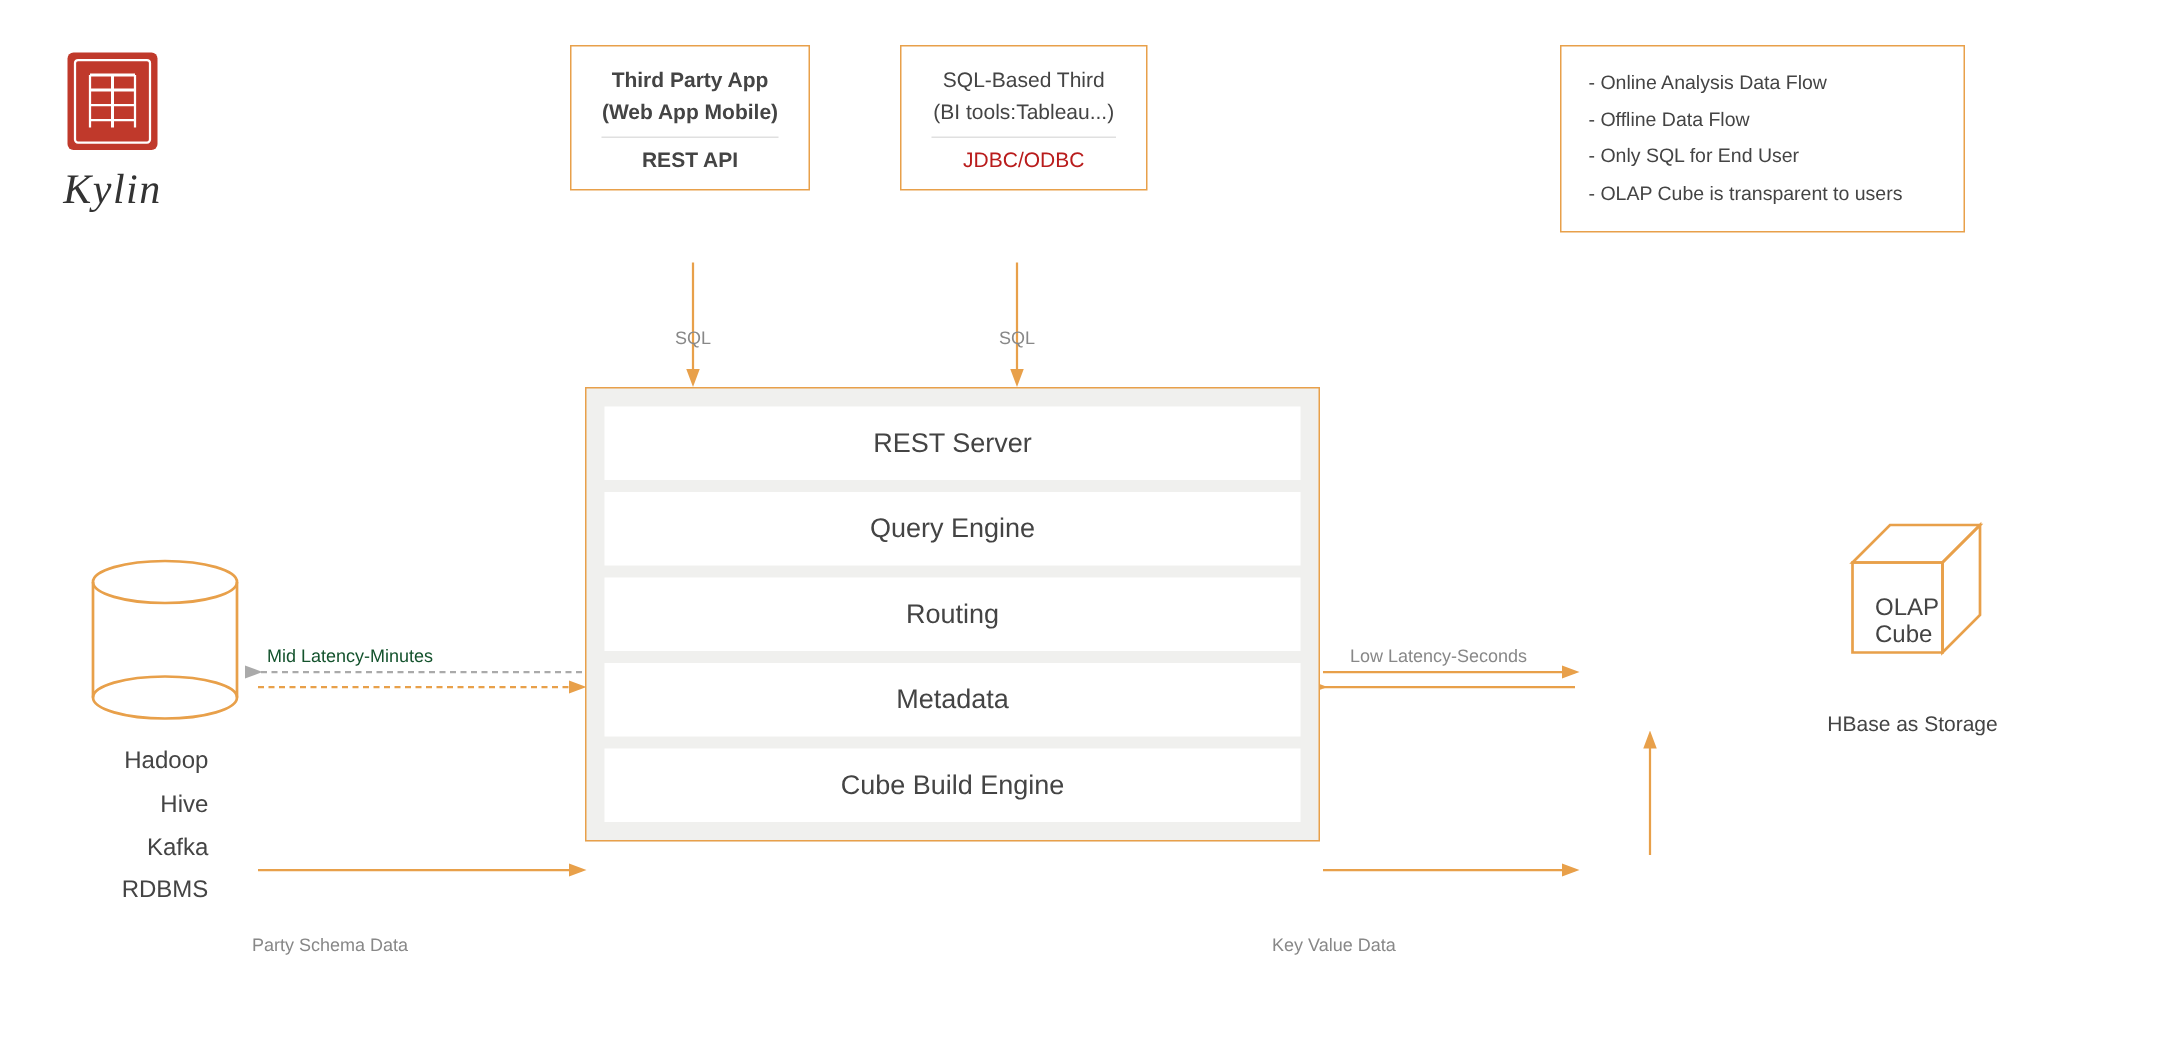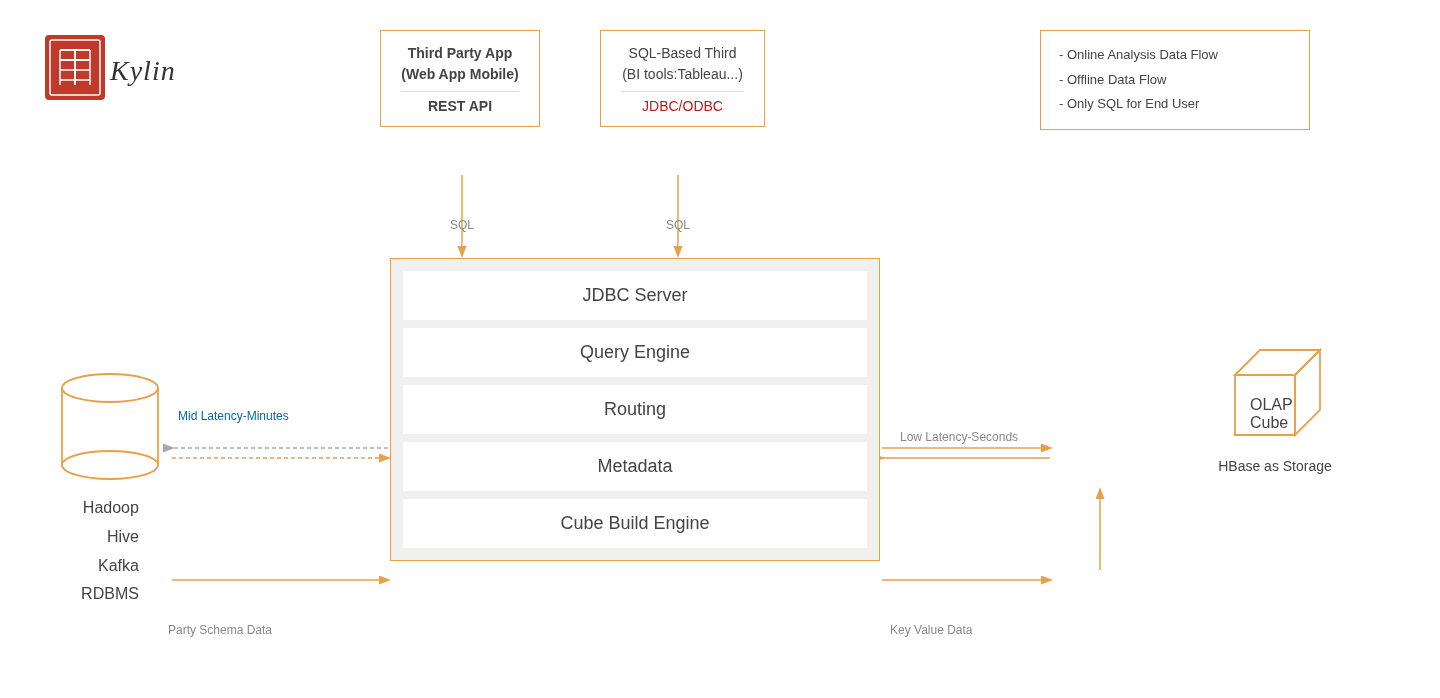--- a/index.html
+++ b/index.html
@@ -15,21 +15,21 @@
       width: 1440px;
       height: 698px;
       position: relative;
     }
     
     .kylin-logo {
       position: absolute;
       left: 40px;
       top: 30px;
       display: flex;
-      flex-direction: row;
+      flex-direction: column;
       align-items: center;
     }
     .kylin-seal {
       width: 70px;
       height: 75px;
     }
     .kylin-text {
       font-size: 28px;
       color: #333;
       font-style: italic;
@@ -157,57 +157,57 @@
       align-items: center;
     }
     .cube-svg {
       width: 120px;
       height: 110px;
     }
     .hbase-label {
       font-size: 14px;
       color: #444;
       text-align: center;
-      margin-top: 8px;
+      margin-top: 24px;
     }
 
     
     .arrow-label {
       position: absolute;
       font-size: 12px;
       color: #888;
     }
     .sql-label-left {
       left: 450px;
       top: 218px;
     }
     .sql-label-right {
       left: 666px;
       top: 218px;
     }
     .mid-latency-label {
       left: 178px;
-      top: 409px;
-      font-size: 12px;
-      color: #0369a1;
+      top: 430px;
+      font-size: 12px;
+      color: #14532d;
     }
     .low-latency-label {
       left: 900px;
       top: 430px;
       font-size: 12px;
       color: #888;
     }
     .star-schema-label {
       left: 168px;
       top: 623px;
       font-size: 12px;
       color: #888;
     }
     .key-value-label {
-      left: 890px;
+      left: 848px;
       top: 623px;
       font-size: 12px;
       color: #888;
     }
 
     
     .arrows-svg {
       position: absolute;
       top: 0;
       left: 0;
@@ -269,20 +269,21 @@
       <line x1="20" y1="20" x2="20" y2="55" stroke="#fff" stroke-width="1.5"></line>
       <line x1="50" y1="20" x2="50" y2="55" stroke="#fff" stroke-width="1.5"></line>
     </svg>
     <span class="kylin-text">Kylin</span>
   </div>
 
   <div class="legend-box">
     <p>- Online Analysis Data Flow</p>
     <p>- Offline Data Flow</p>
     <p>- Only SQL for End User</p>
+    <p>- OLAP Cube is transparent to users</p>
   </div>
 
   <div class="box-third-party">
     <div class="title">
       <span>Third Party App</span><br>
       <span>(Web App Mobile)</span>
     </div>
     <div class="subtitle">REST API</div>
   </div>
 
@@ -291,21 +292,21 @@
       <span>SQL-Based Third</span><br>
       <span>(BI tools:Tableau...)</span>
     </div>
     <div class="subtitle">JDBC/ODBC</div>
   </div>
 
   <div class="arrow-label sql-label-left">SQL</div>
   <div class="arrow-label sql-label-right">SQL</div>
 
   <div class="main-box">
-    <div class="layer-row">JDBC Server</div>
+    <div class="layer-row">REST Server</div>
     <div class="layer-row">Query Engine</div>
     <div class="layer-row">Routing</div>
     <div class="layer-row">Metadata</div>
     <div class="layer-row">Cube Build Engine</div>
   </div>
 
   <div class="cylinder-wrapper">
     <svg class="cylinder-svg" viewBox="0 0 110 120">
 
       <ellipse cx="55" cy="18" rx="48" ry="14" fill="none" stroke="#e8a04a" stroke-width="1.8"></ellipse>

